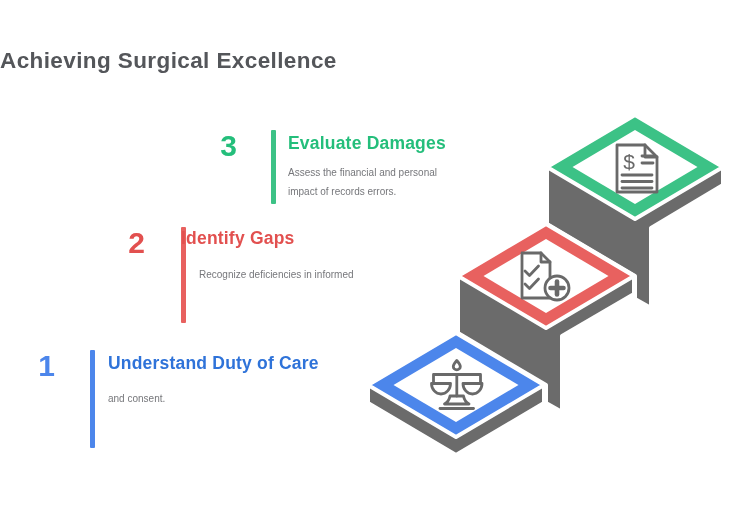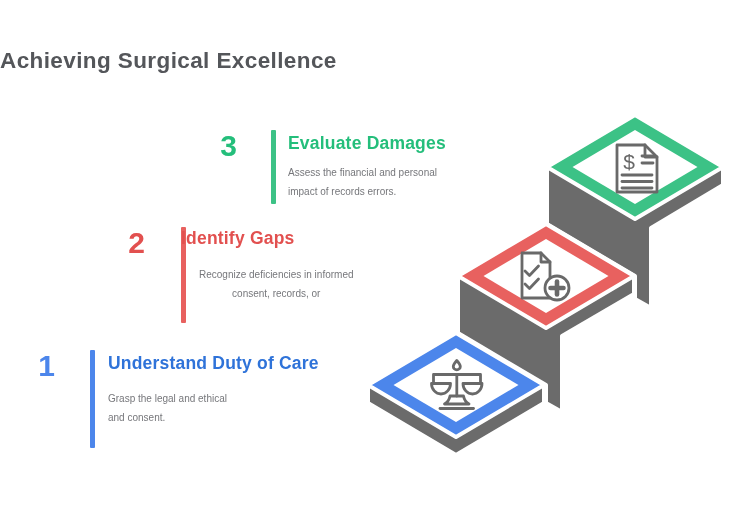--- a/index.html
+++ b/index.html
@@ -47,30 +47,28 @@
     <div>impact of records errors.</div>
   </div>
 </div>
 
 <div class="s2">
   <div class="step-num" style="left:103px;top:228px;">2</div>
   <div class="step-bar" style="left:181px;top:227px;height:96px;"></div>
   <div class="step-head" style="left:181px;top:228px;">Identify Gaps</div>
   <div class="step-desc" style="left:199px;top:266px;text-align:center;">
     <div>Recognize deficiencies in informed</div>
-    <div>consent, records, or</div>
   </div>
 </div>
 
 <div class="s1">
   <div class="step-num" style="left:13px;top:351px;">1</div>
   <div class="step-bar" style="left:90px;top:350px;height:98px;"></div>
   <div class="step-head" style="left:108px;top:353px;text-align:right;">Understand Duty of Care</div>
   <div class="step-desc" style="left:108px;top:390px;">
-    <div>Grasp the legal and ethical</div>
     <div>and consent.</div>
   </div>
 </div>
 
 <svg class="stairs" width="756" height="510" viewBox="0 0 756 510">
 
   <g>
     <path class="stair-body" d="M635,115 L723,167 L723,185 L651,228 L651,308 L635,299 L635,276 L547,224 L547,167 Z"></path>
     <polygon class="ring-green" points="635,115 723,167 635,219 547,167"></polygon>
     <polygon class="ring-inner" points="635,130 697.5,167 635,204 572.5,167"></polygon>

